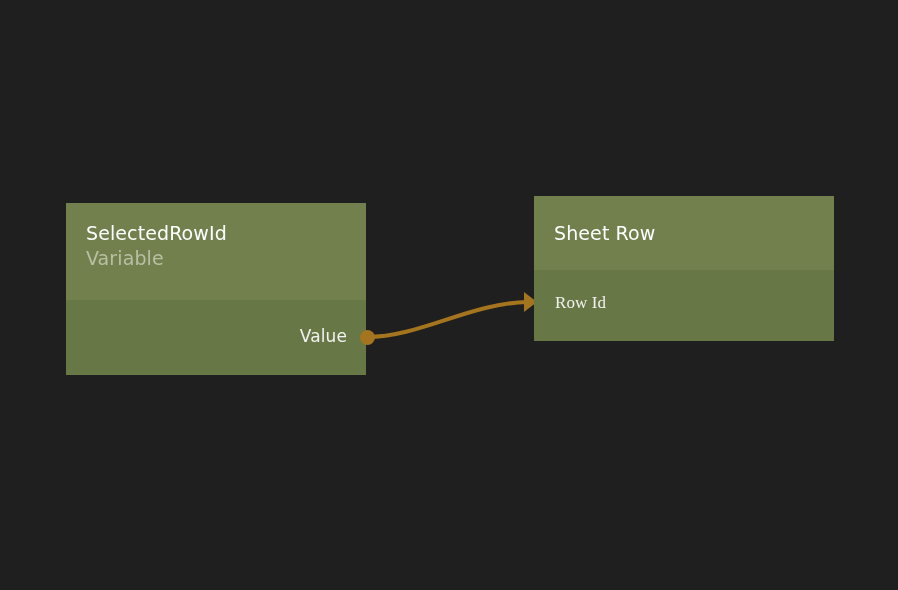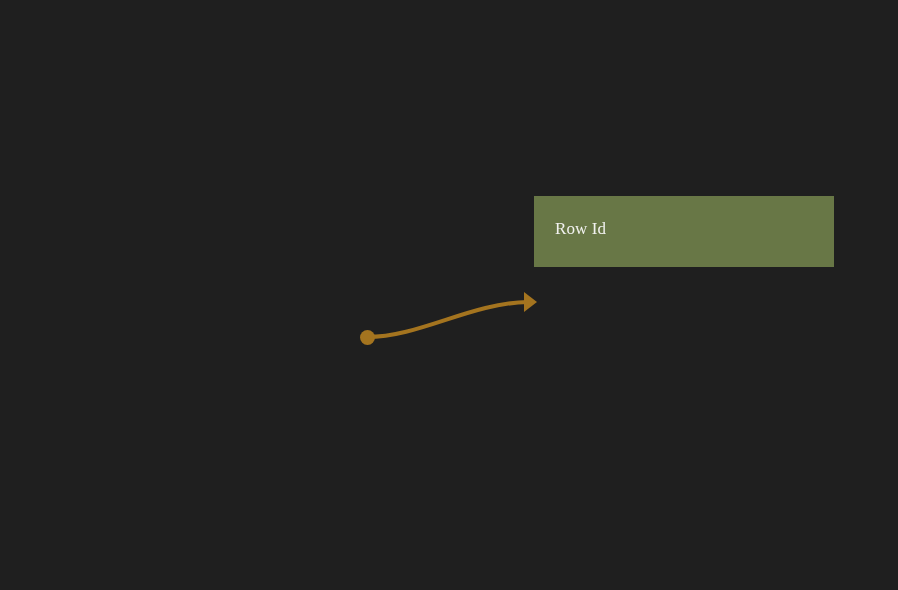--- a/index.html
+++ b/index.html
@@ -156,24 +156,38 @@
 </head>
 <body>
 
 <div id="graph-canvas">
 
   <svg class="edge-layer" width="898" height="590" viewBox="0 0 898 590">
     <path d="M 367 337 C 420 337, 470 303, 528 302" fill="none" stroke="#a4741f" stroke-width="4" stroke-linecap="round"></path>
     <polygon points="524,292 537,302 524,312" fill="#a4741f"></polygon>
   </svg>
 
+  <div class="node" id="node-selectedrowid">
+    <div class="node-header">
+      <div class="node-title">SelectedRowId</div>
+      <div class="node-subtitle">Variable</div>
+    </div>
+    <div class="node-body">
+      <div class="port-row out">
+        <span class="port-label">Value</span>
+      </div>
+    </div>
+  </div>
 
   <div class="port-dot" id="port-dot-value"></div>
 
   <div class="node" id="node-sheetrow">
+    <div class="node-header">
+      <div class="node-title">Sheet Row</div>
+    </div>
     <div class="node-body">
       <div class="port-row in">
         <span class="port-label">Row Id</span>
       </div>
     </div>
   </div>
 
 </div>
 
 </body></html>

